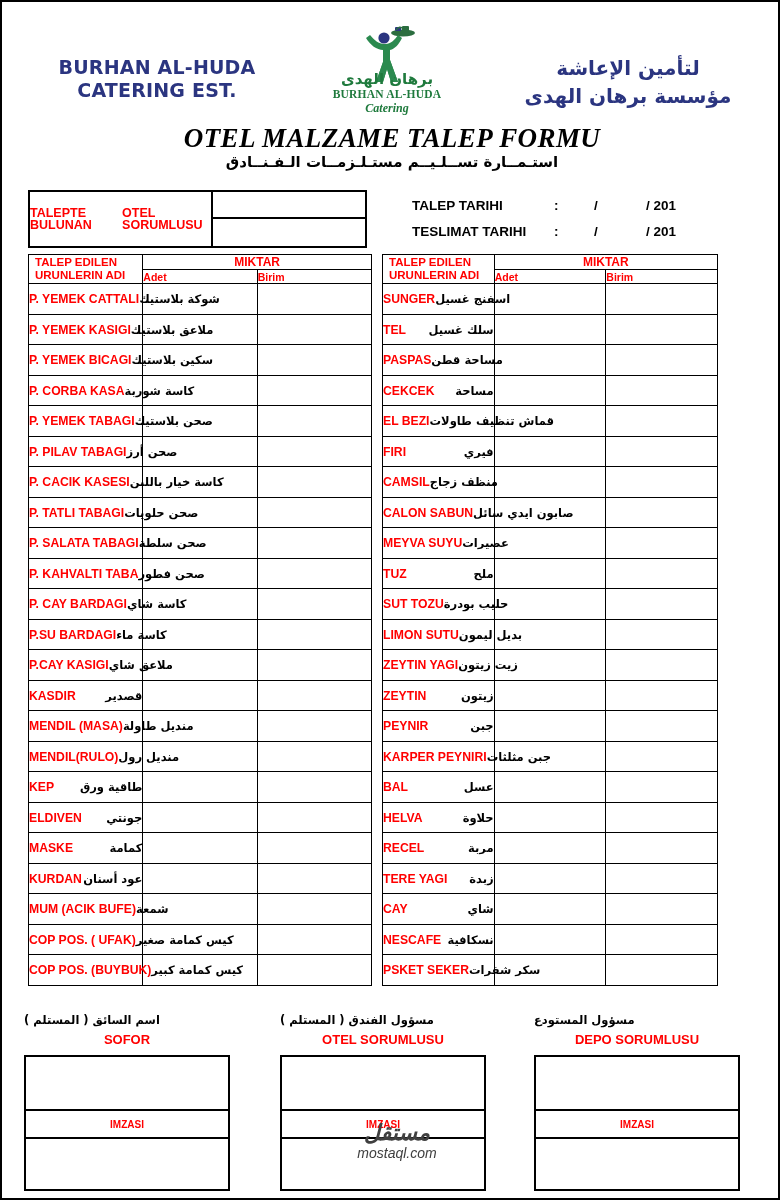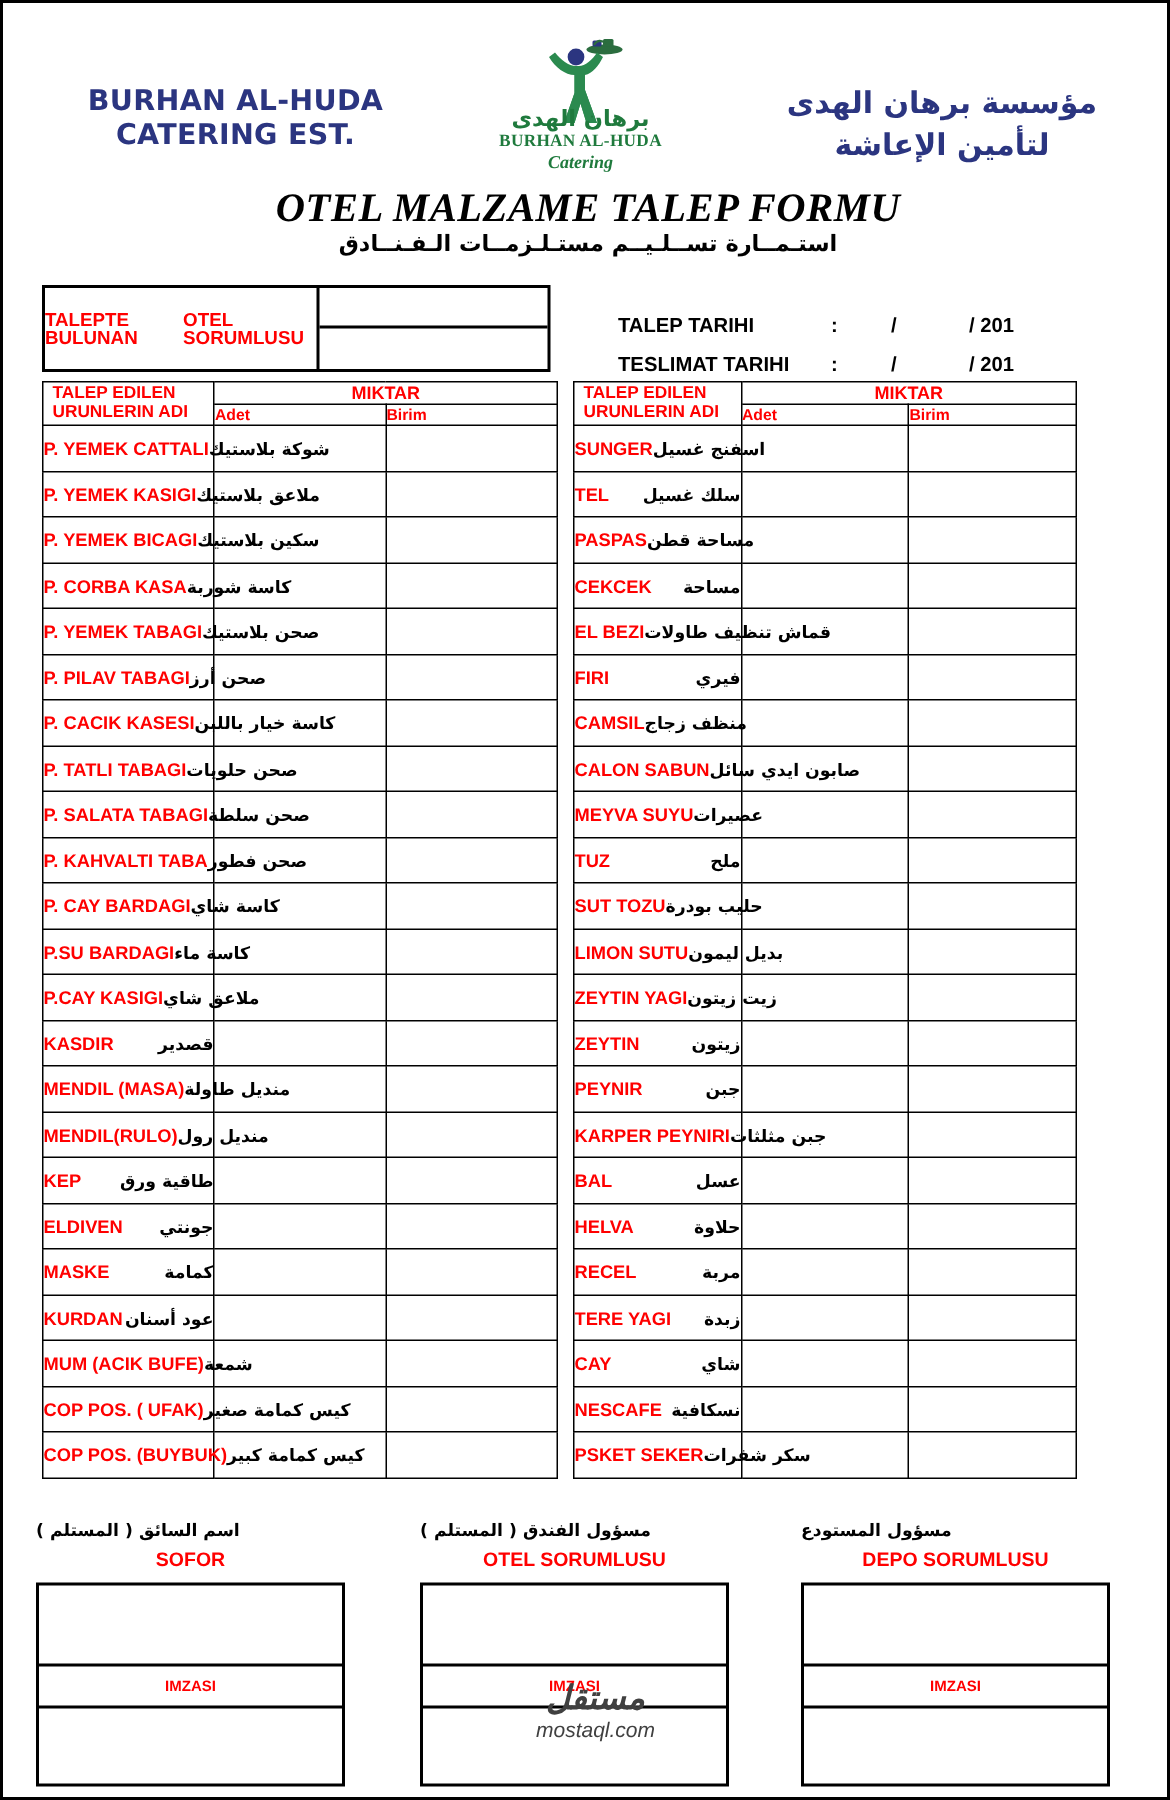--- a/index.html
+++ b/index.html
@@ -158,21 +158,21 @@
   }
   .info-right .half.top { border-bottom: 2px solid #000; }
 
   .dates {
     position: absolute;
     left: 410px; top: 196px;
     width: 330px;
   }
   .date-row {
     display: flex;
-    align-items: flex-end;
+    align-items: flex-start;
     font-weight: bold;
     font-size: 13.5px;
     color: #000;
     height: 26px;
   }
   .date-row .lbl { width: 142px; }
   .date-row .colon { width: 40px; }
   .date-row .slash1 { width: 52px; }
   .date-row .slash2 { width: 60px; }
 
@@ -355,22 +355,22 @@
 
         <path d="M32 20 L32 20 C27 20 22 16 18 11 L14 14 C18 21 25 26 31 26 L31 38 L24 58 L31 58 L35 45 L39 58 L46 58 L38 36 L38 26 C43 25 47 20 50 14 L46 11 C43 16 38 20 34 20 Z" fill="#2b8a4f"></path>
         <path d="M31 26 L31 38 L24 58 L31 58 L35 45 L39 58 L46 58 L38 36 L38 26 Z" fill="#2b8a4f"></path>
       </svg>
       <div class="logo-ar">برهان الهدى</div>
       <div class="logo-en">BURHAN AL-HUDA</div>
       <div class="logo-sub">Catering</div>
     </div>
 
     <div class="brand-ar">
+      <div>لتأمين الإعاشة</div>
       <div>مؤسسة برهان الهدى</div>
-      <div>لتأمين الإعاشة</div>
     </div>
   </div>
 
   <div class="title-block">
     <div class="title-main">OTEL MALZAME TALEP FORMU</div>
     <div class="title-ar">استـمــارة تســلـيــم مستـلـزمــات الـفـنــادق</div>
   </div>
 
   <div class="info-box">
     <div class="info-left">

